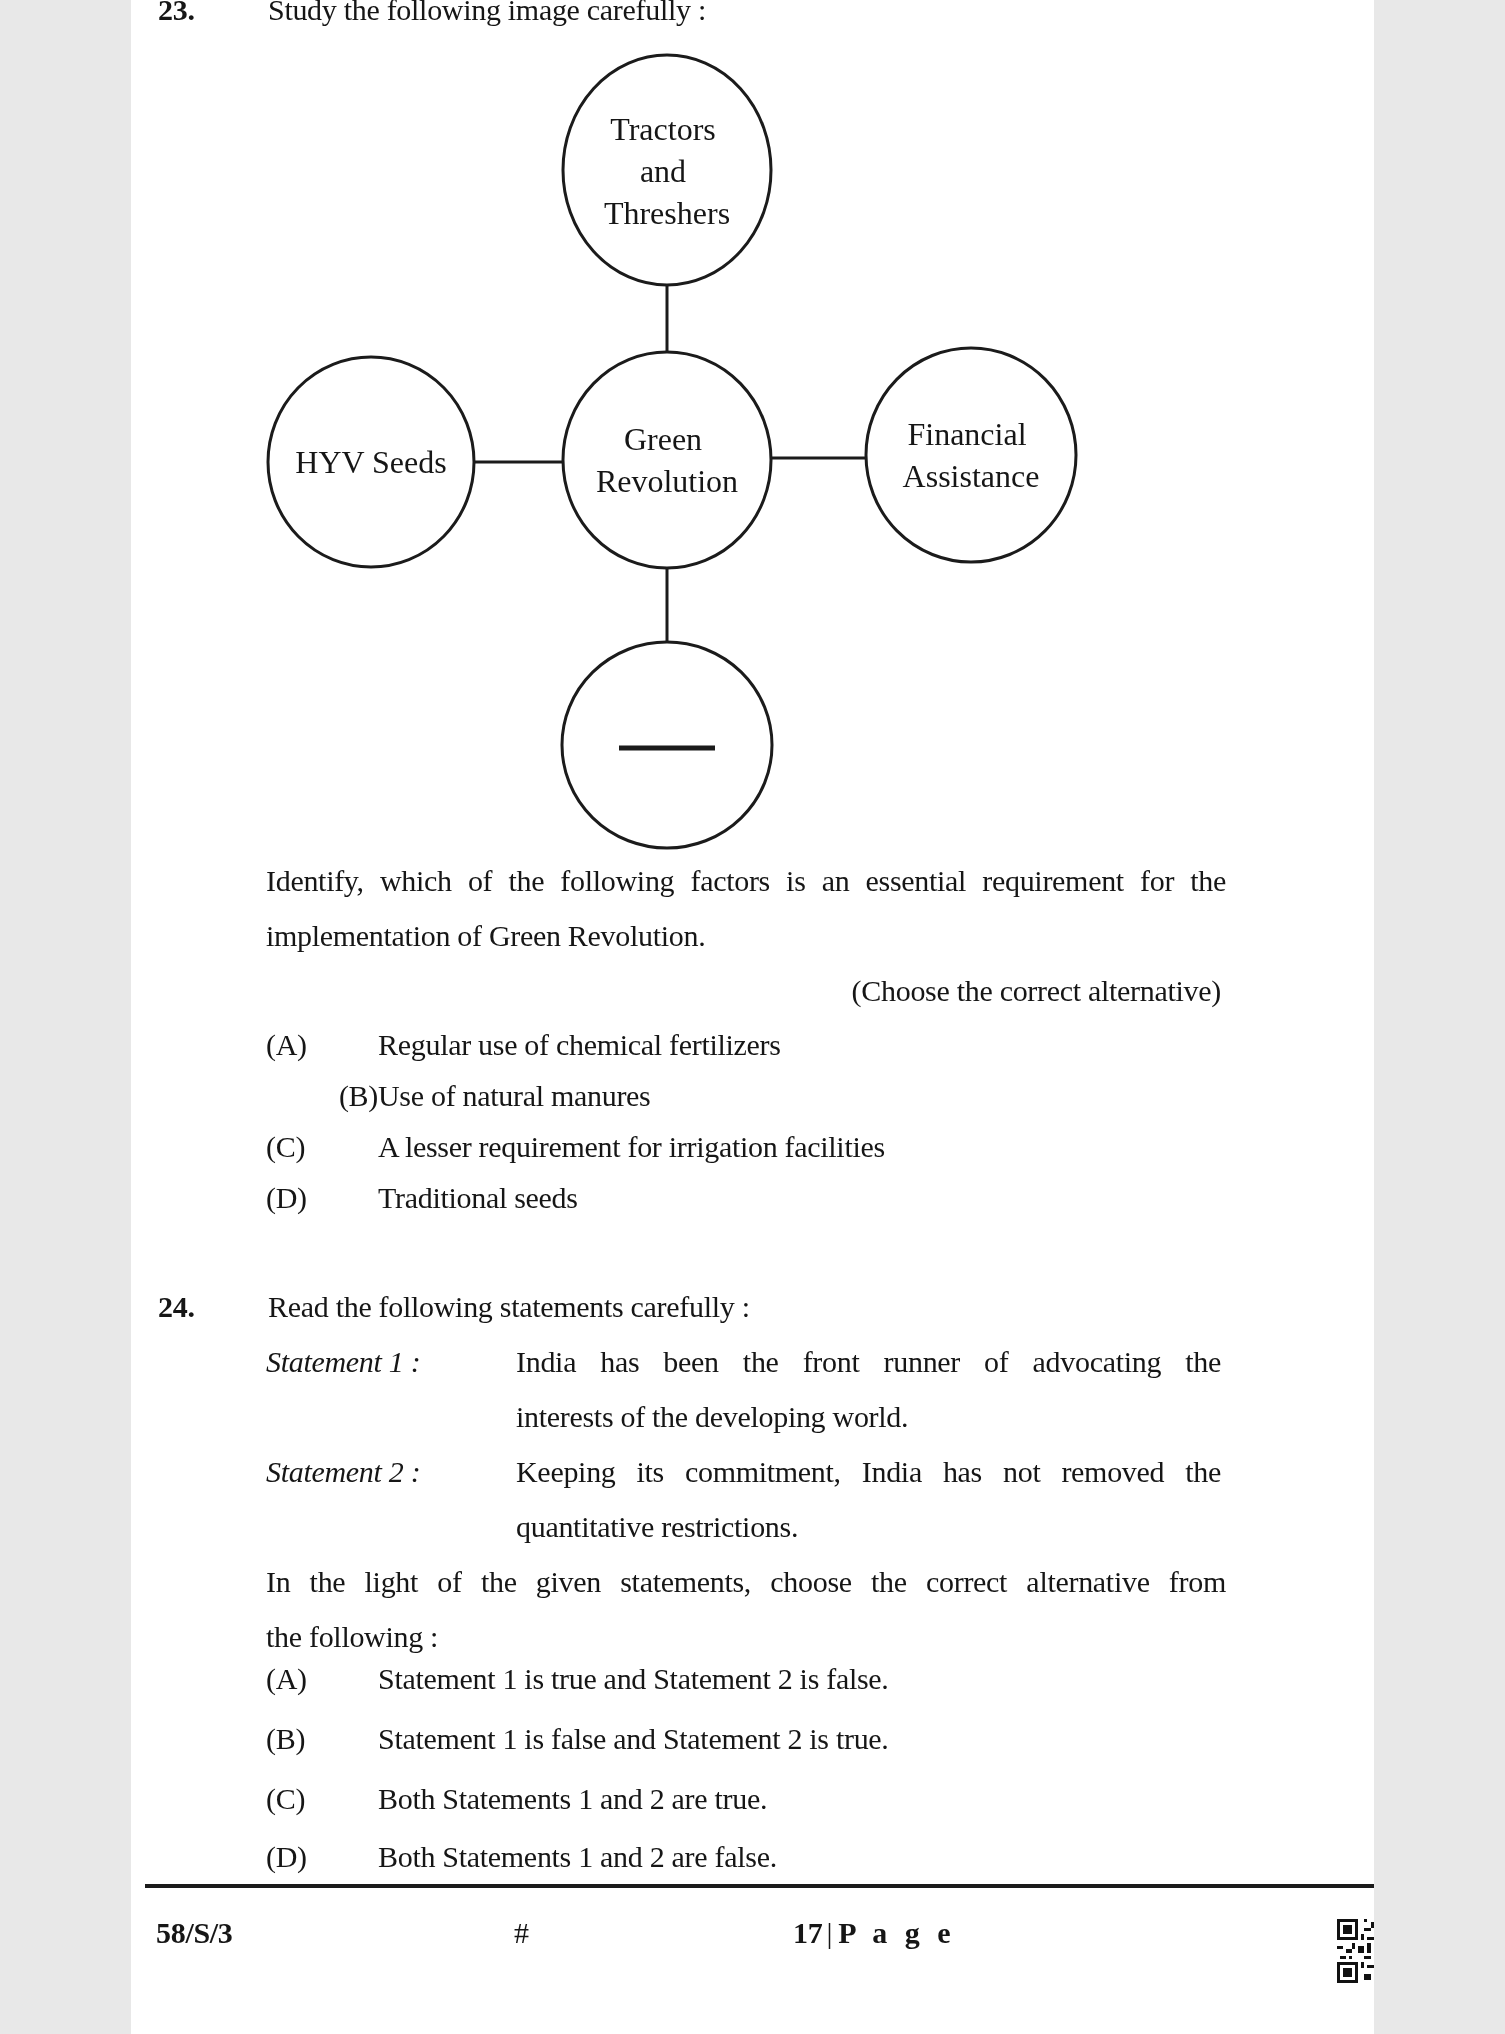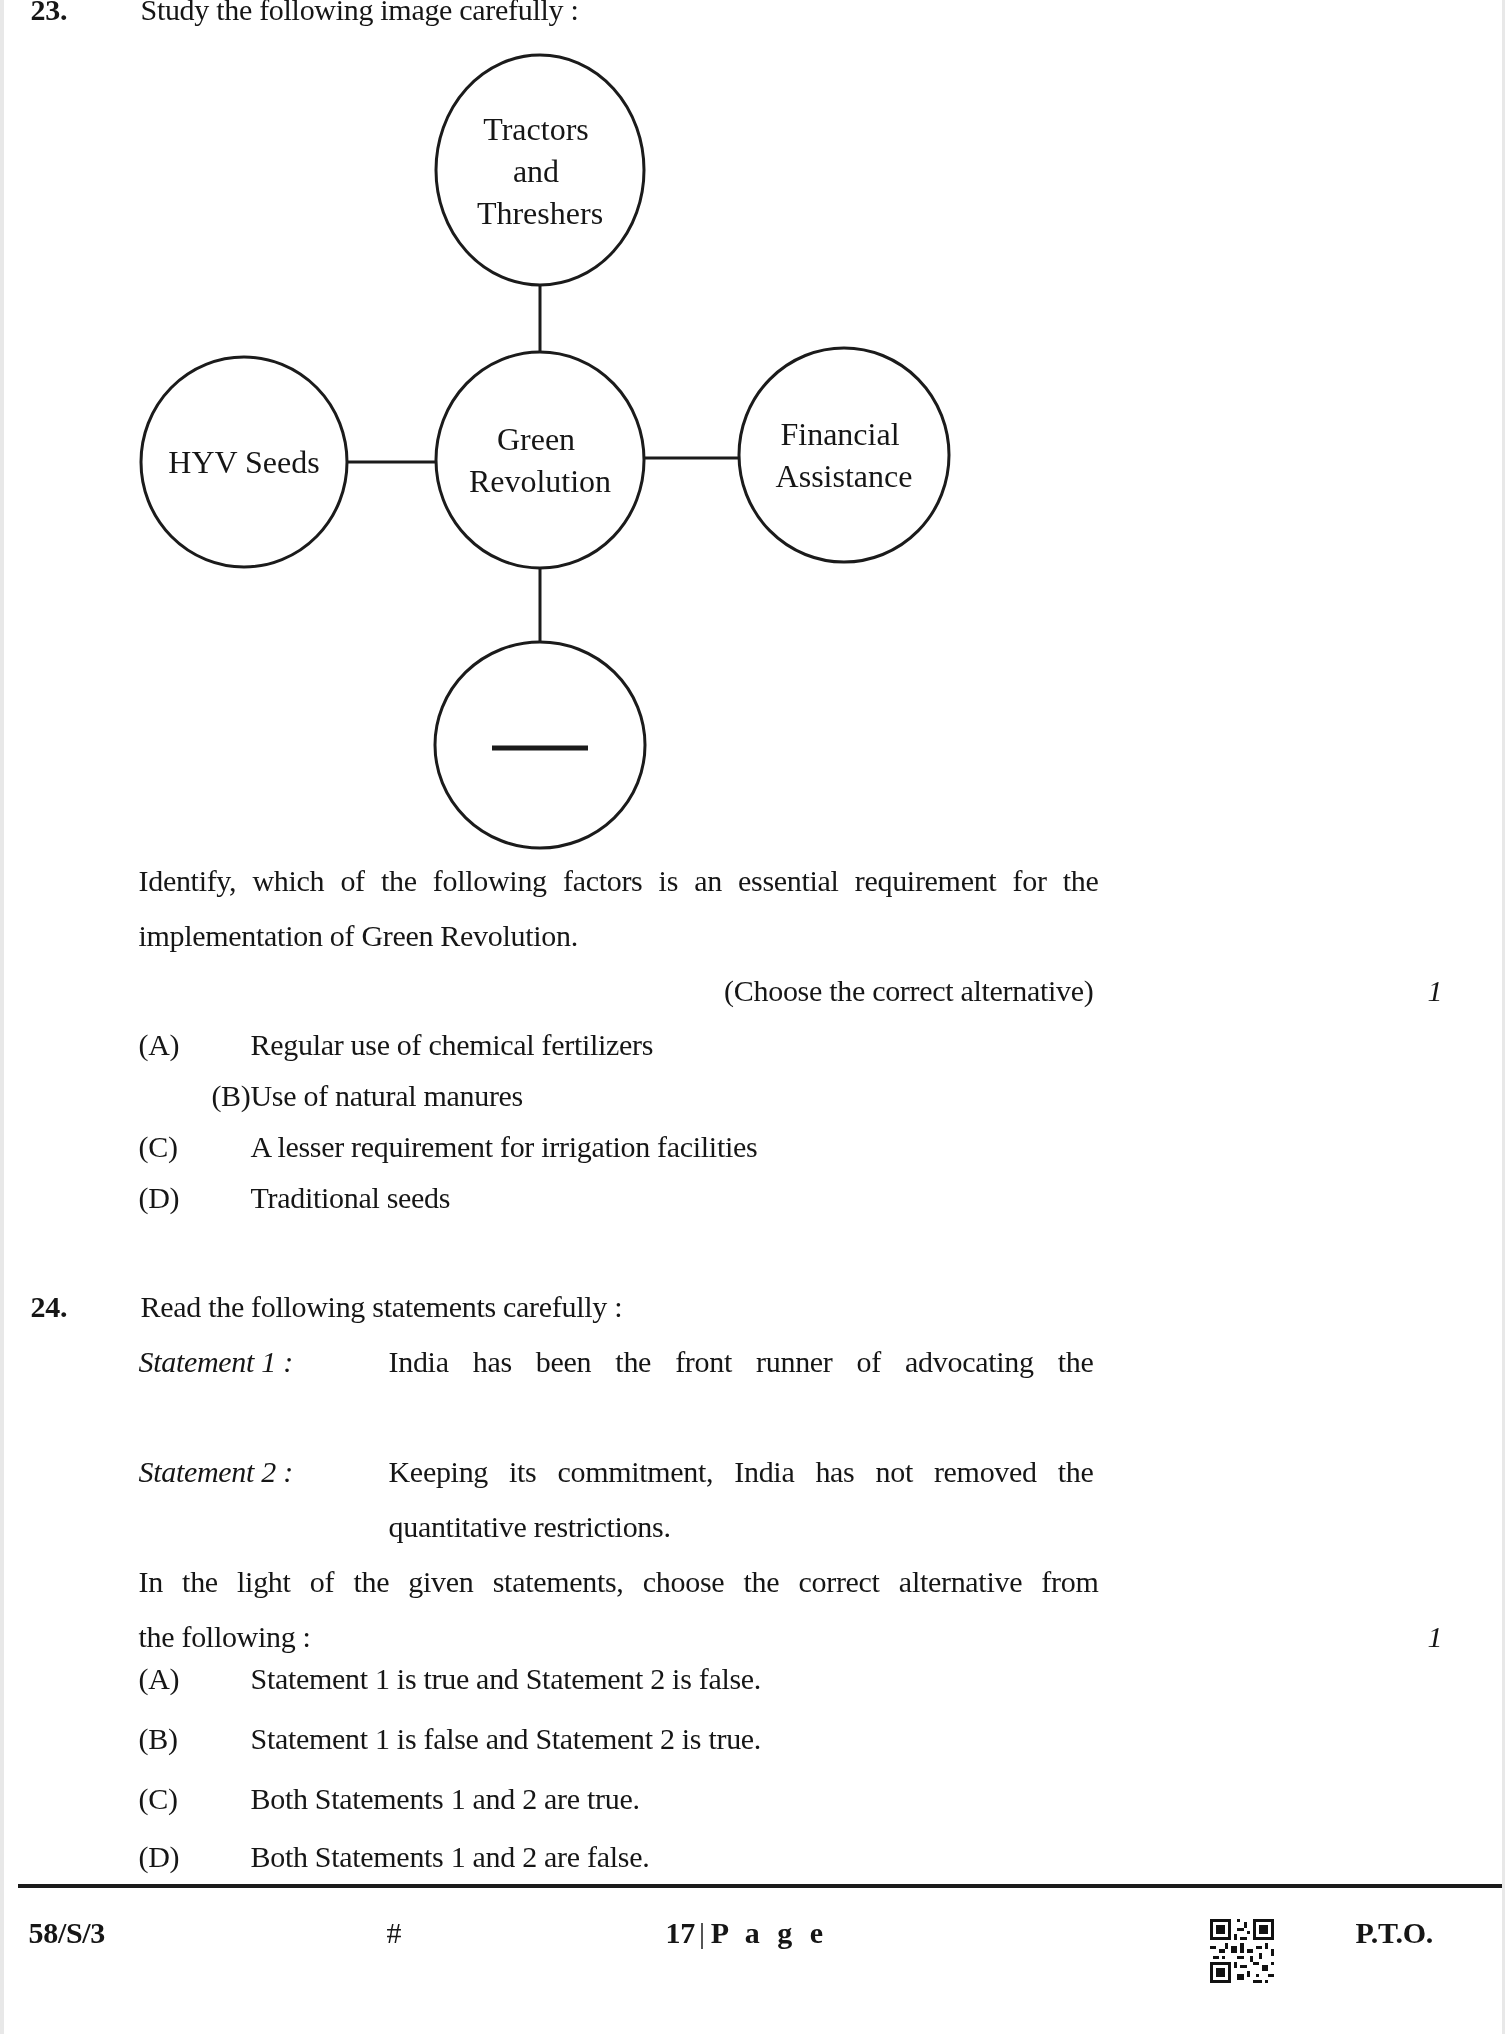--- a/index.html
+++ b/index.html
@@ -1,17 +1,17 @@
 <!DOCTYPE html>
 <html><head>
 <meta charset="utf-8">
 <style>
   html,body { margin:0; padding:0; background:#e8e8e8; }
   .page {
-    position:relative; width:1498px; height:2034px; margin:0 auto;
+    position:relative; width:1243px; height:2034px; margin:0 auto;
     background:#ffffff; color:#161616; overflow:hidden;
     font-family:"Liberation Serif", serif;
   }
   .abs { position:absolute; }
   .t { font-size:30px; line-height:38px; white-space:nowrap; letter-spacing:-0.3px; }
   .just { white-space:normal; text-align:justify; text-align-last:justify; }
   .right { text-align:right; }
   .bold { font-weight:bold; }
   .it { font-style:italic; }
   .opt-label { display:inline-block; width:112px; }
@@ -79,20 +79,21 @@
   </div>
   <div class="abs t" style="left:135px; top:1179px;">
     <span class="opt-label">(D)</span><span>Traditional seeds</span>
   </div>
 
   <div class="abs t bold" style="left:27px; top:1288px;">24.</div>
   <div class="abs t" style="left:137px; top:1288px;">Read the following statements carefully :</div>
 
   <div class="abs t it" style="left:135px; top:1343px;">Statement 1 :</div>
   <div class="abs t just" style="left:385px; top:1343px; width:705px;">India has been the front runner of advocating the</div>
+  <div class="abs t" style="left:385px; top:1398px;">interests of the developing world.</div>
 
   <div class="abs t it" style="left:135px; top:1453px;">Statement 2 :</div>
   <div class="abs t just" style="left:385px; top:1453px; width:705px;">Keeping its commitment, India has not removed the</div>
   <div class="abs t" style="left:385px; top:1508px;text-align:center;">quantitative restrictions.</div>
 
   <div class="abs t just" style="left:135px; top:1563px; width:960px;">In the light of the given statements, choose the correct alternative from</div>
   <div class="abs t" style="left:135px; top:1618px;">the following :</div>
   <div class="abs t it" style="left:1424px; top:1618px;">1</div>
 
   <div class="abs t" style="left:135px; top:1660px;">

